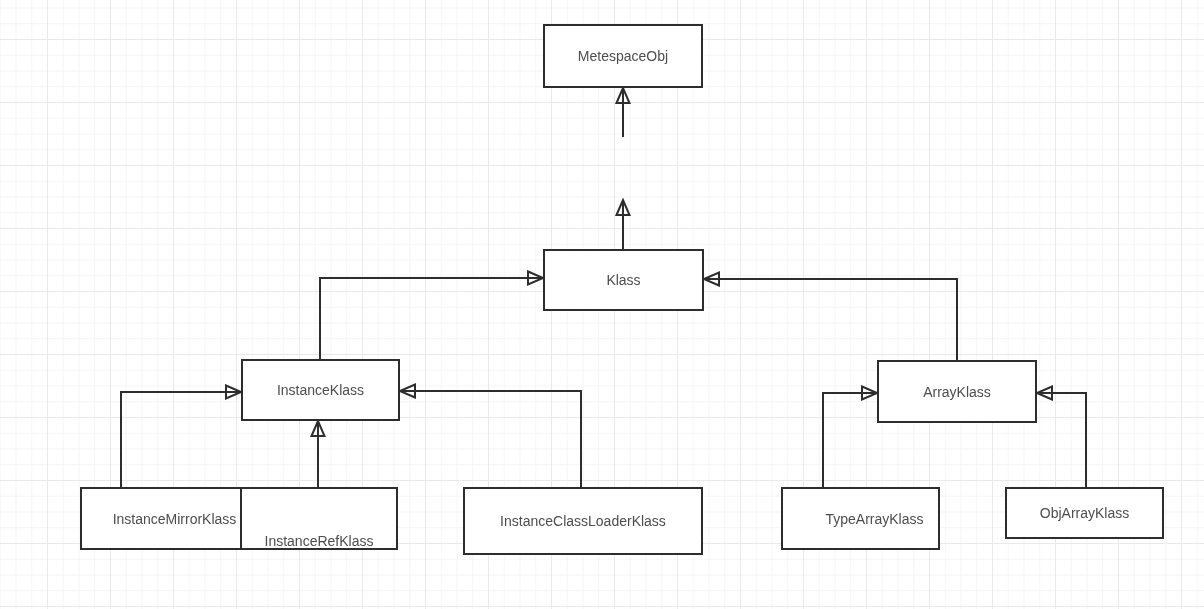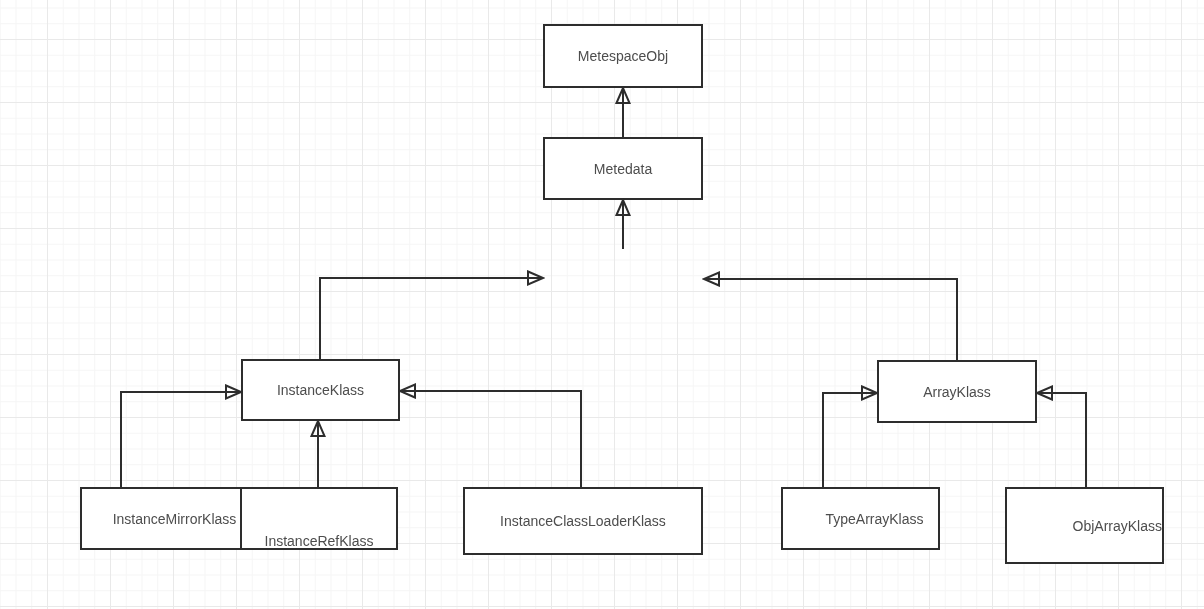--- a/index.html
+++ b/index.html
@@ -69,37 +69,37 @@
       <path d="M957,360 L957,279 L704,279" marker-end="url(#arrowhead)"></path>
       <path d="M121,487 L121,392 L241,392" marker-end="url(#arrowhead)"></path>
       <path d="M318,487 L318,421" marker-end="url(#arrowhead)"></path>
       <path d="M581,487 L581,391 L400,391" marker-end="url(#arrowhead)"></path>
       <path d="M823,487 L823,393 L877,393" marker-end="url(#arrowhead)"></path>
       <path d="M1086,487 L1086,393 L1037,393" marker-end="url(#arrowhead)"></path>
     </svg>
 <div class="node" style="left: 543px; top: 24px; width: 160px; height: 64px;">
       <span>MetespaceObj</span>
     </div>
-    <div class="node" style="left: 543px; top: 137px; width: 160px; height: 63px;">
-      <span>Metedata</span>
+    <div class="node" style="left: 543px; top: 249px; width: 161px; height: 62px;">
+      <span>Klass</span>
     </div>
     <div class="node" style="left: 241px; top: 359px; width: 159px; height: 62px;">
       <span>InstanceKlass</span>
     </div>
     <div class="node" style="left: 877px; top: 360px; width: 160px; height: 63px;">
       <span>ArrayKlass</span>
     </div>
     <div class="node" style="left: 40px; top: 487px; width: 189px; height: 63px; margin-left: 40px;">
       <span>InstanceMirrorKlass</span>
     </div>
     <div class="node" style="left: 240px; top: 487px; width: 158px; height: 63px; align-items: flex-end;">
       <span>InstanceRefKlass</span>
     </div>
     <div class="node" style="left: 463px; top: 487px; width: 240px; height: 68px; align-items: center;">
       <span>InstanceClassLoaderKlass</span>
     </div>
     <div class="node" style="left: 781px; top: 487px; width: 159px; height: 63px; padding-left: 28px;">
       <span>TypeArrayKlass</span>
     </div>
-    <div class="node" style="left: 1005px; top: 487px; width: 159px; height: 77px; justify-content: flex-end;">
+    <div class="node" style="left: 1005px; top: 487px; width: 159px; height: 52px;">
       <span>ObjArrayKlass</span>
     </div>
   </div>
 
 </body></html>

